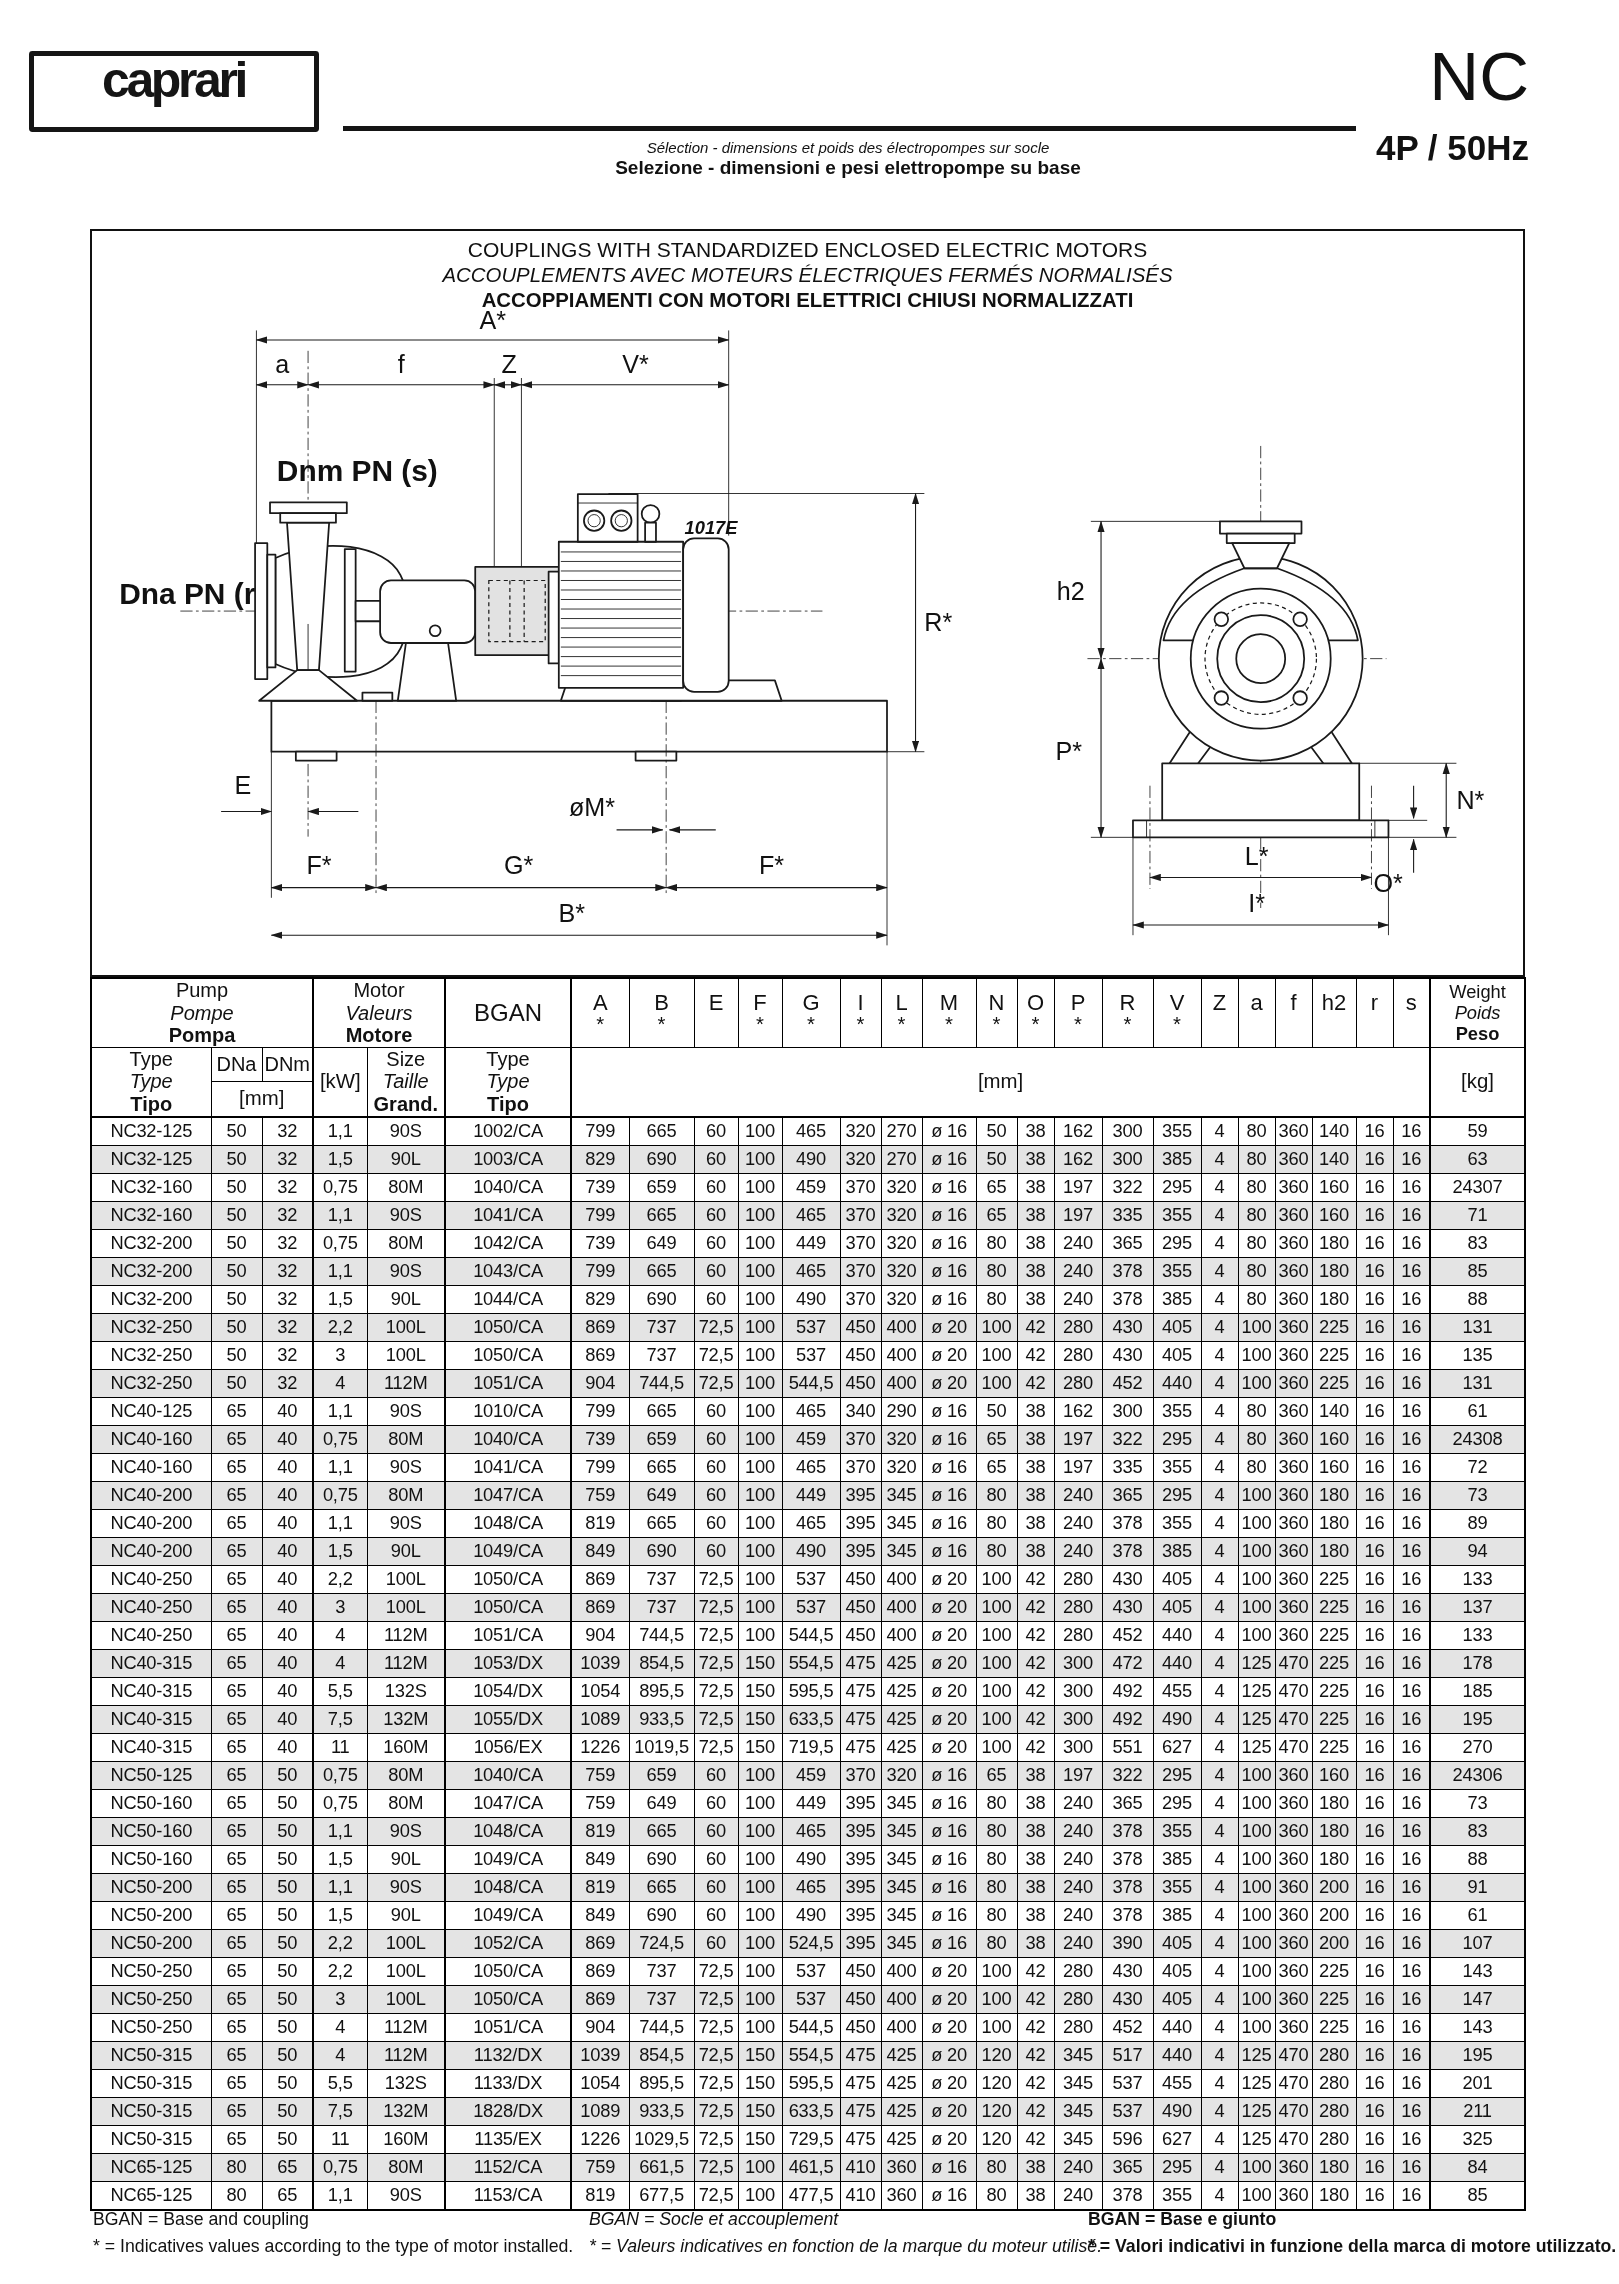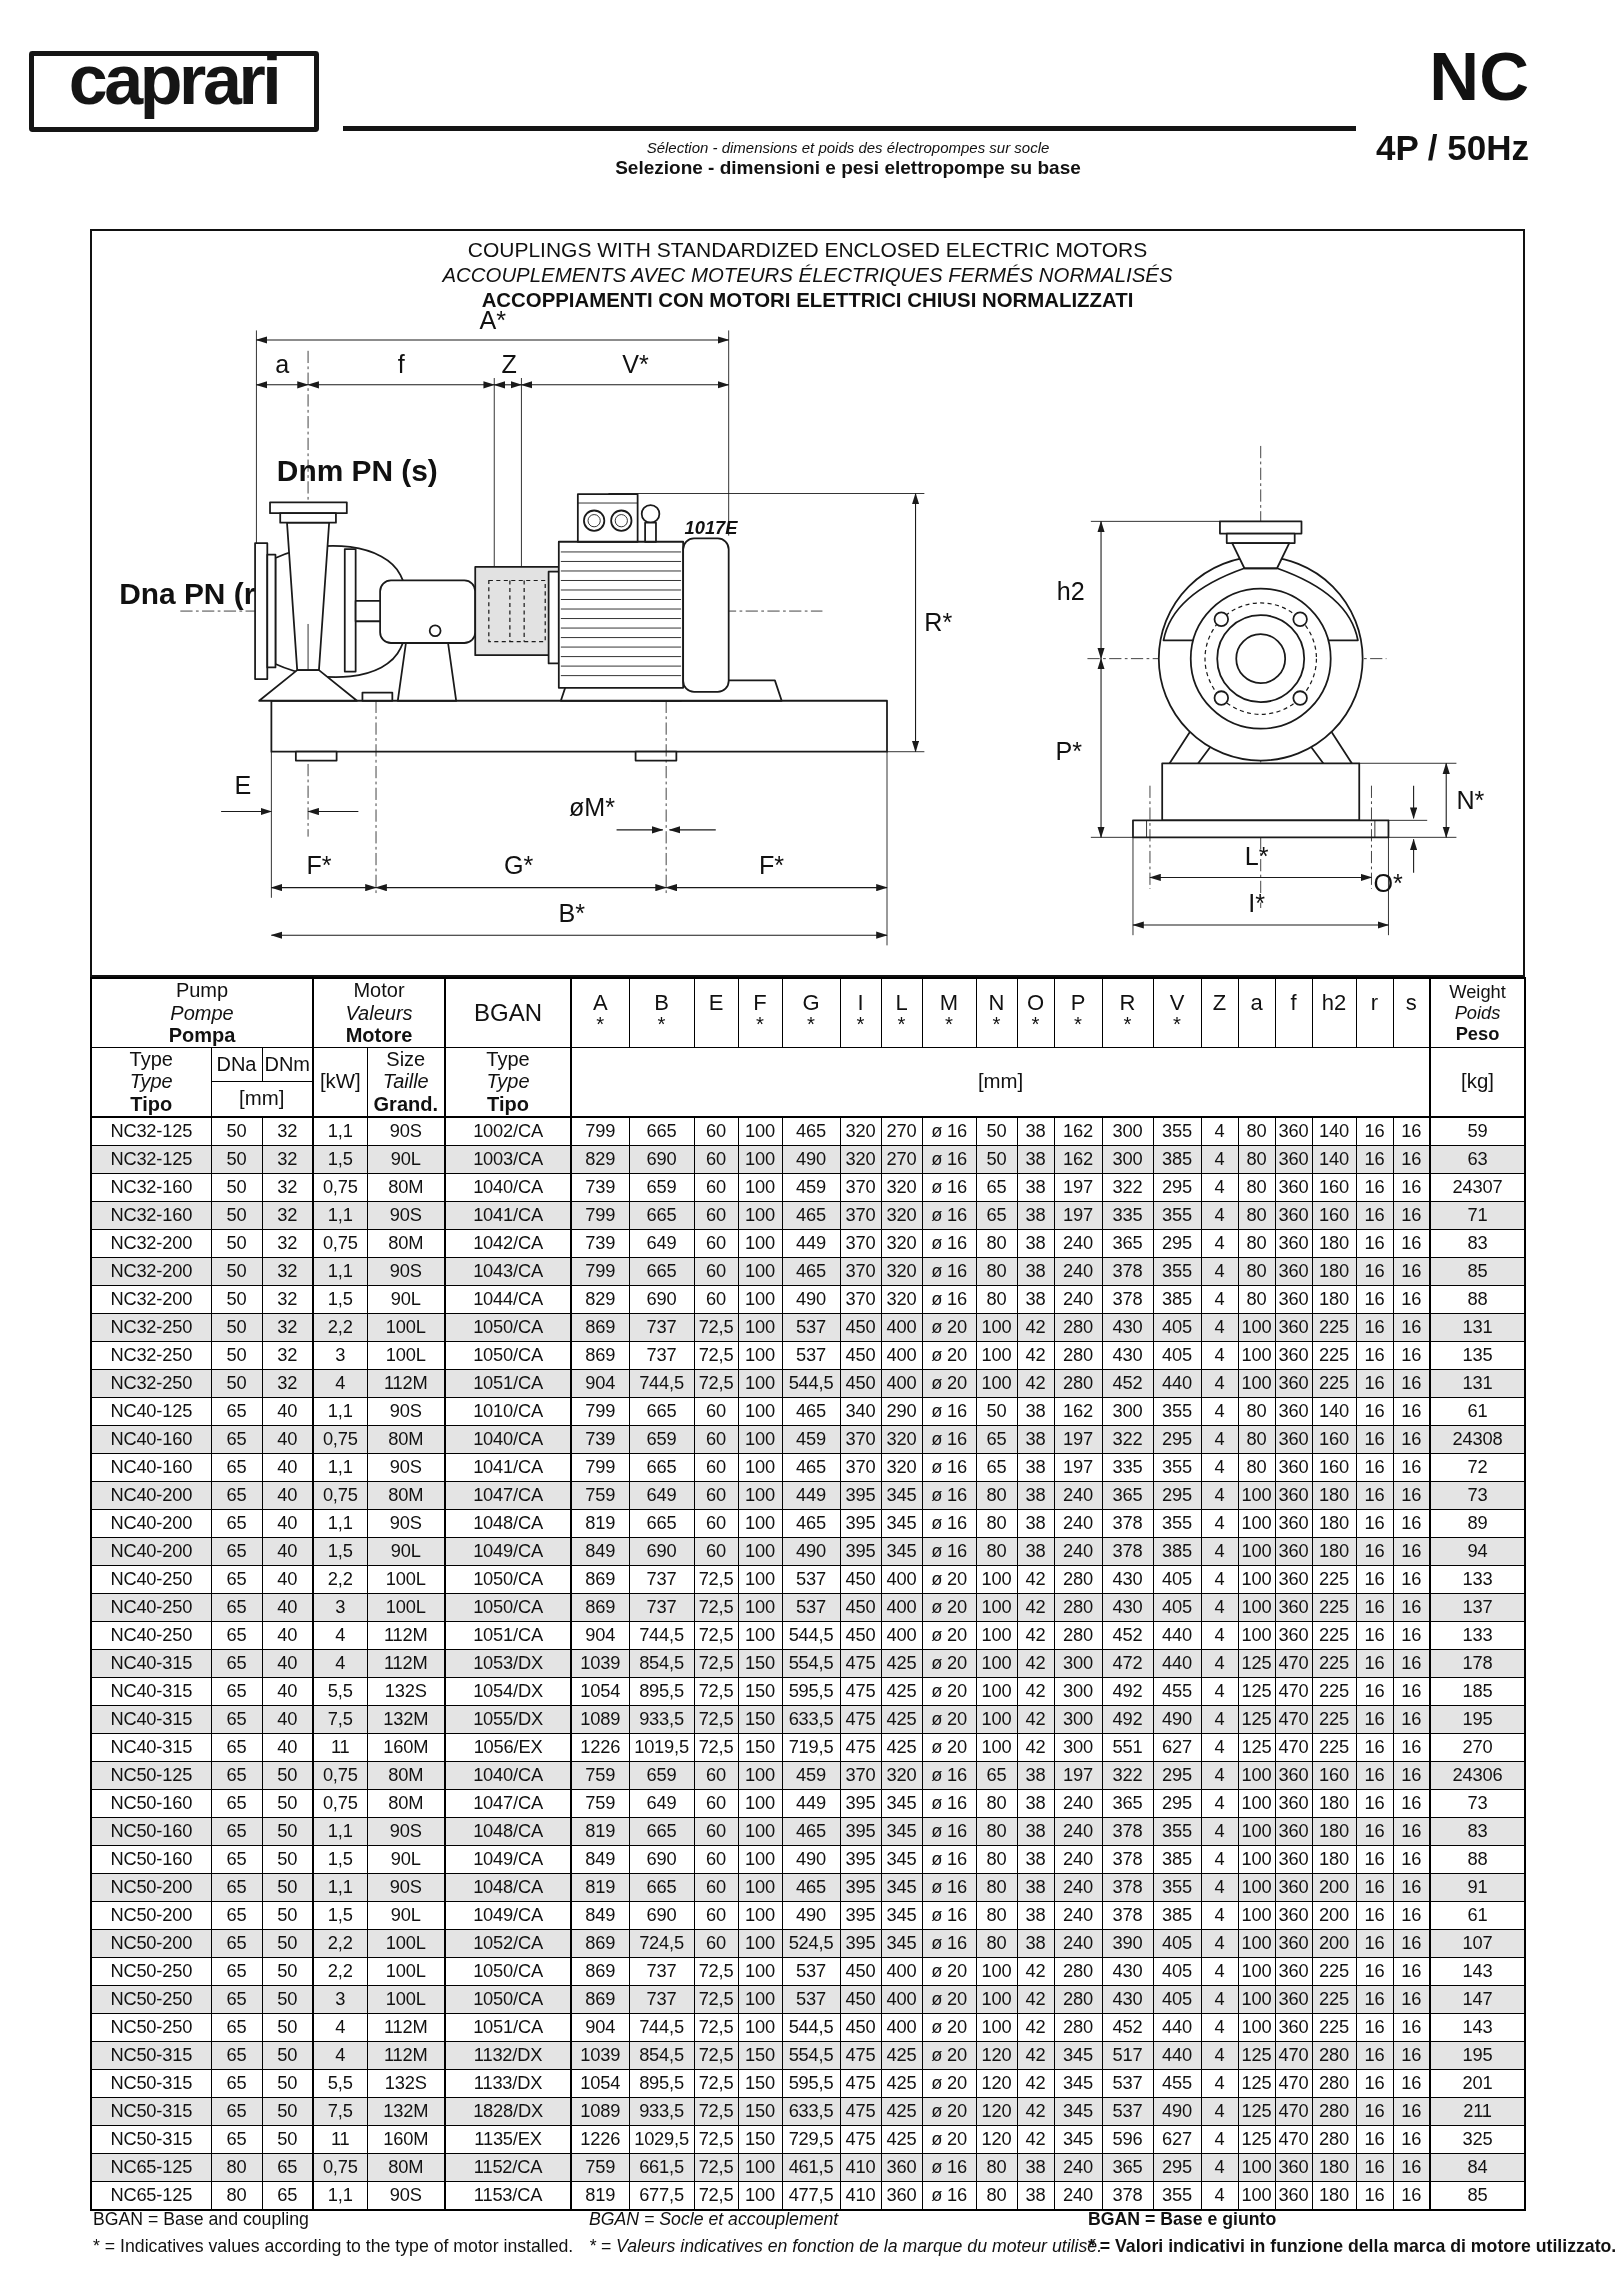--- a/index.html
+++ b/index.html
@@ -7,29 +7,29 @@
     width:1619px;height:2284px;position:relative;background:#fff;color:#111;
     font-family:"Liberation Sans",sans-serif;overflow:hidden;
   }
   
   .logo-box{
     position:absolute;left:28.5px;top:51px;width:280px;height:71px;
     border:5.4px solid #151515;border-radius:3.4px;
     display:flex;align-items:center;justify-content:center;
   }
   .logo-text{
-    font-weight:bold;font-size:70px;letter-spacing:-3.4px;line-height:.9;
+    font-weight:bold;font-size:50px;letter-spacing:-3.4px;line-height:.9;
     padding-bottom:23px;color:#151515;
   }
   .top-rule{position:absolute;left:343px;top:126px;width:1013px;height:4.8px;background:#151515;}
   .subtitle{position:absolute;left:340px;top:139px;width:1016px;text-align:center;line-height:1.2;}
   .subtitle .s1{font-size:18.3px;}
   .subtitle .s2{font-size:15px;font-style:italic;}
   .subtitle .s3{font-size:19px;font-weight:bold;}
-  .nc-title{position:absolute;right:90px;top:42px;font-size:69px;font-weight:bold;line-height:1;margin-left:28px;}
+  .nc-title{position:absolute;right:90px;top:42px;font-size:69px;font-weight:normal;line-height:1;margin-left:28px;}
   .nc-spec{position:absolute;right:90px;top:130px;font-size:35px;font-weight:bold;line-height:1;}
   
   .panel{
     position:absolute;left:90px;top:229px;width:1435px;height:748px;
     border:2px solid #111;box-sizing:border-box;
   }
   .panel-title{text-align:center;margin-top:6.1px;line-height:1.22;}
   .panel-title .t1{font-size:21px;}
   .panel-title .t2{font-size:20.4px;font-style:italic;}
   .panel-title .t3{font-size:20.4px;font-weight:bold;}

